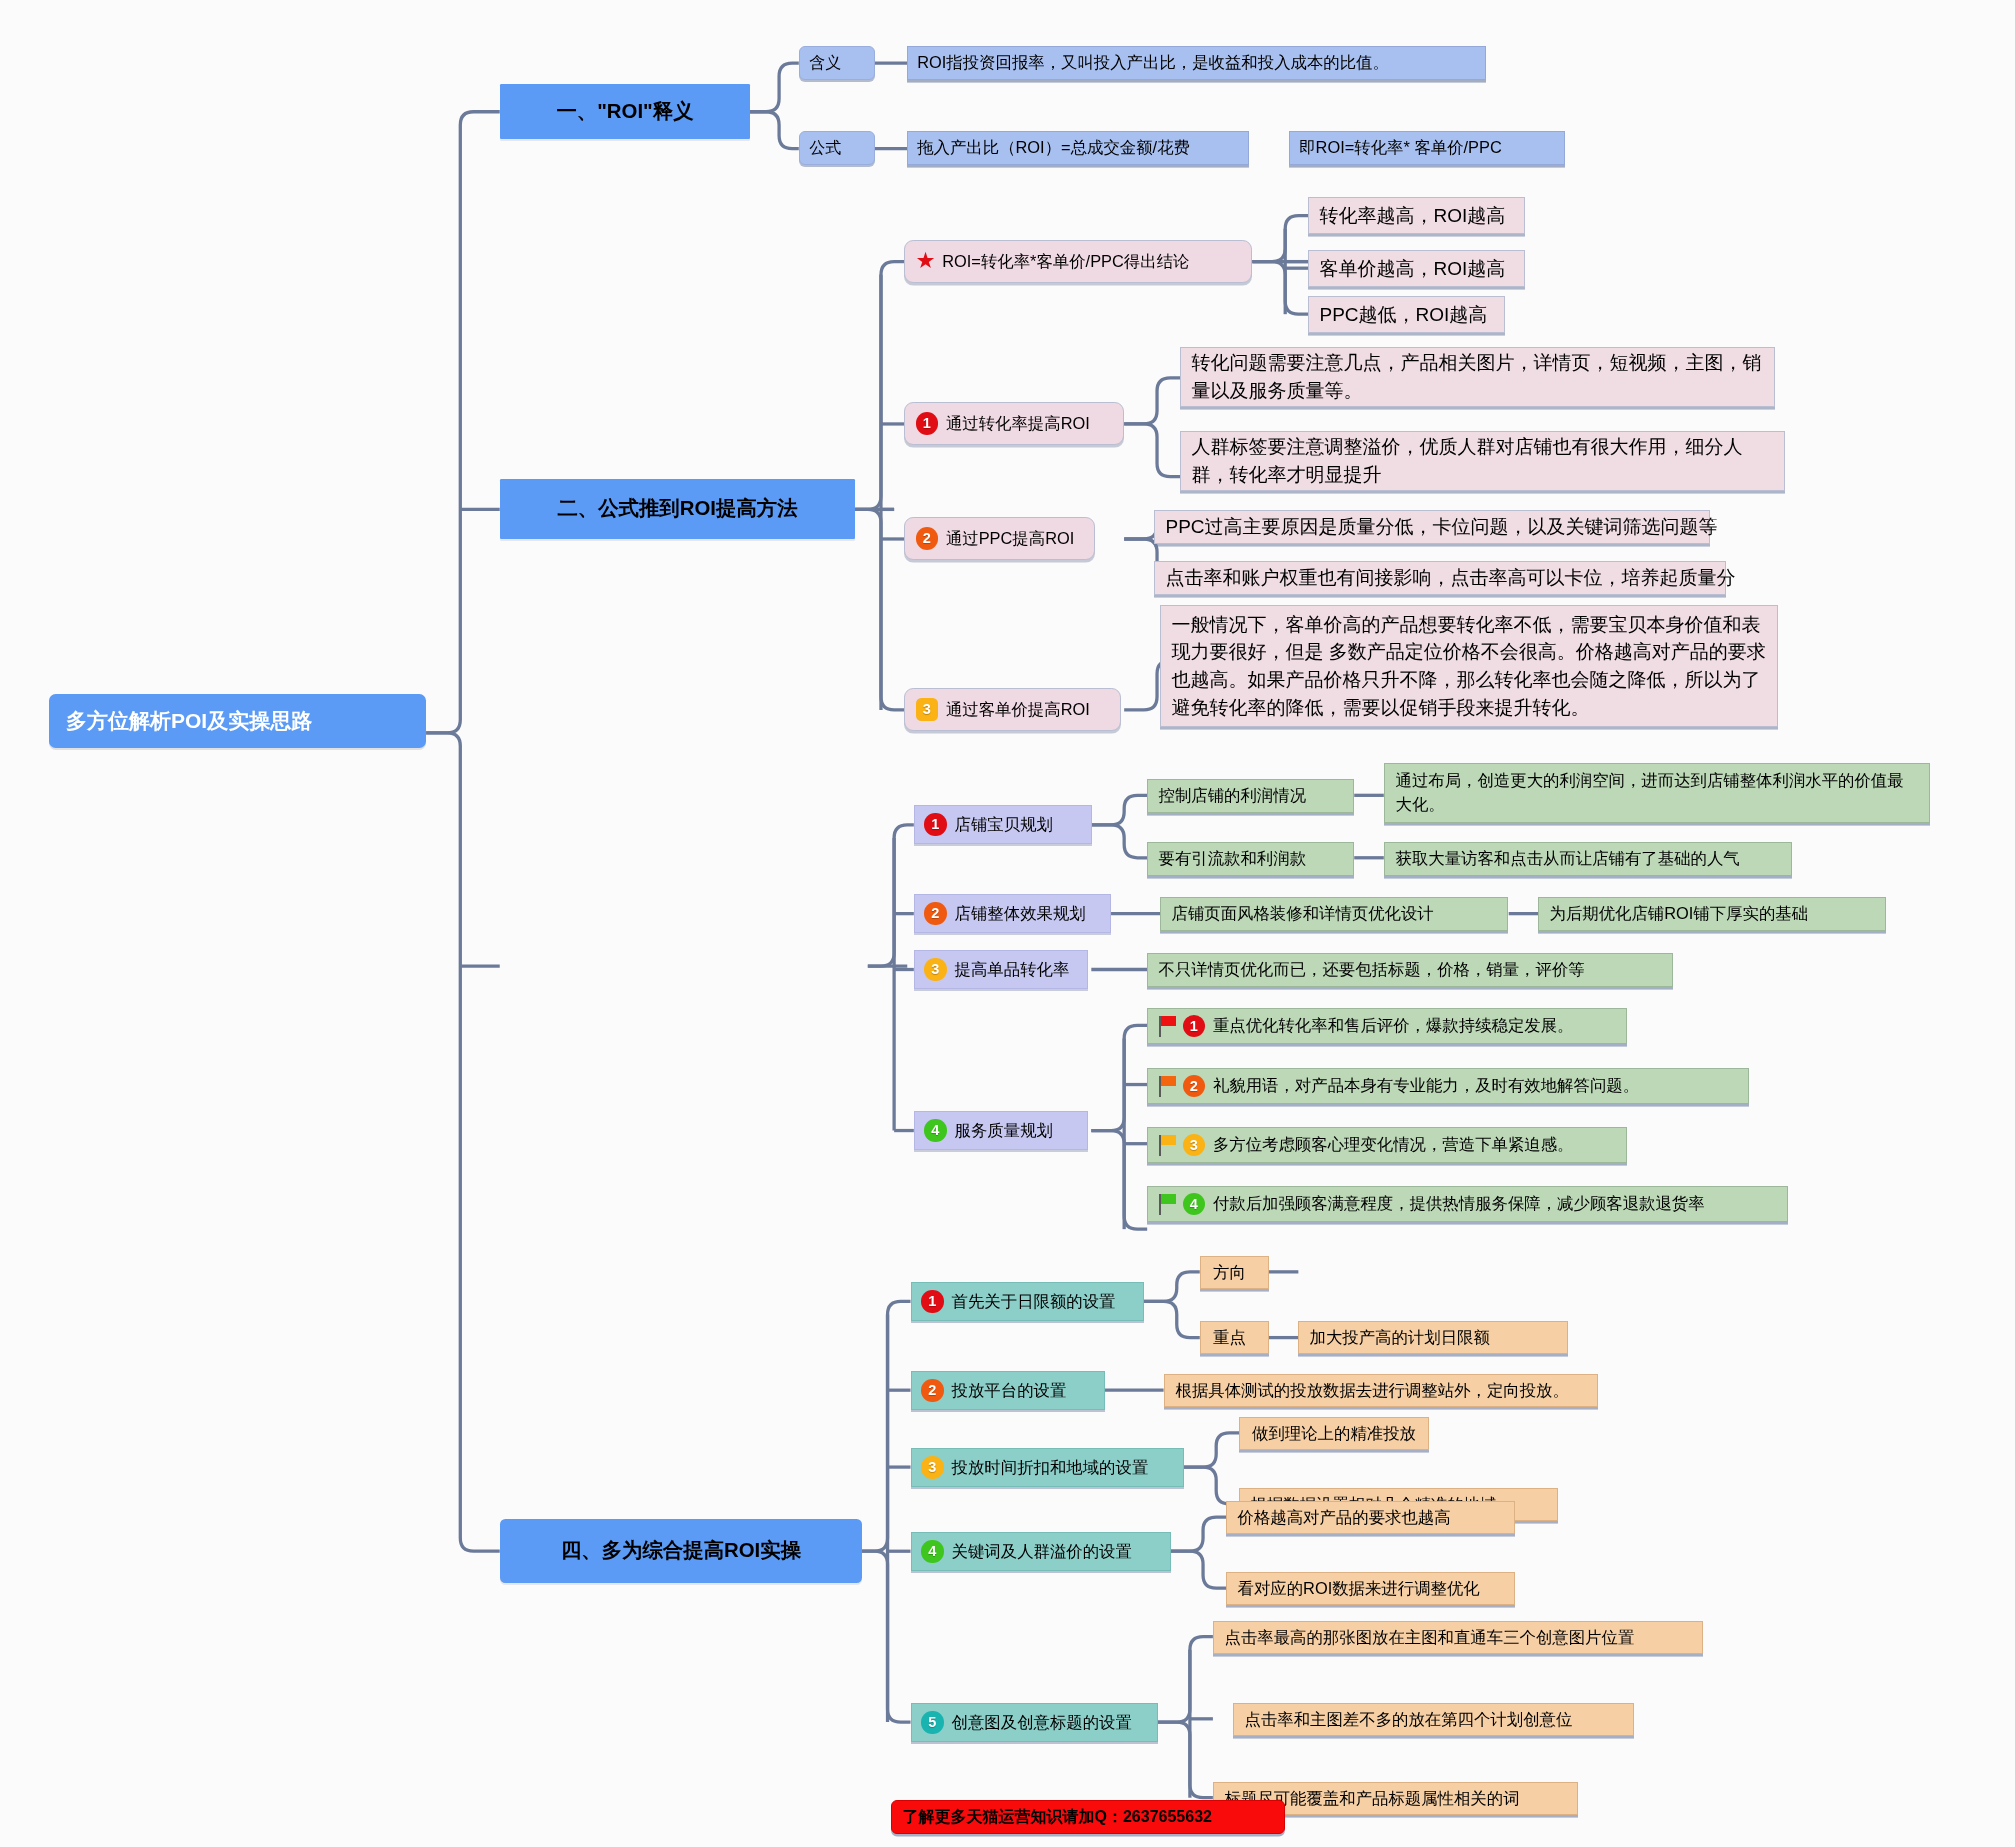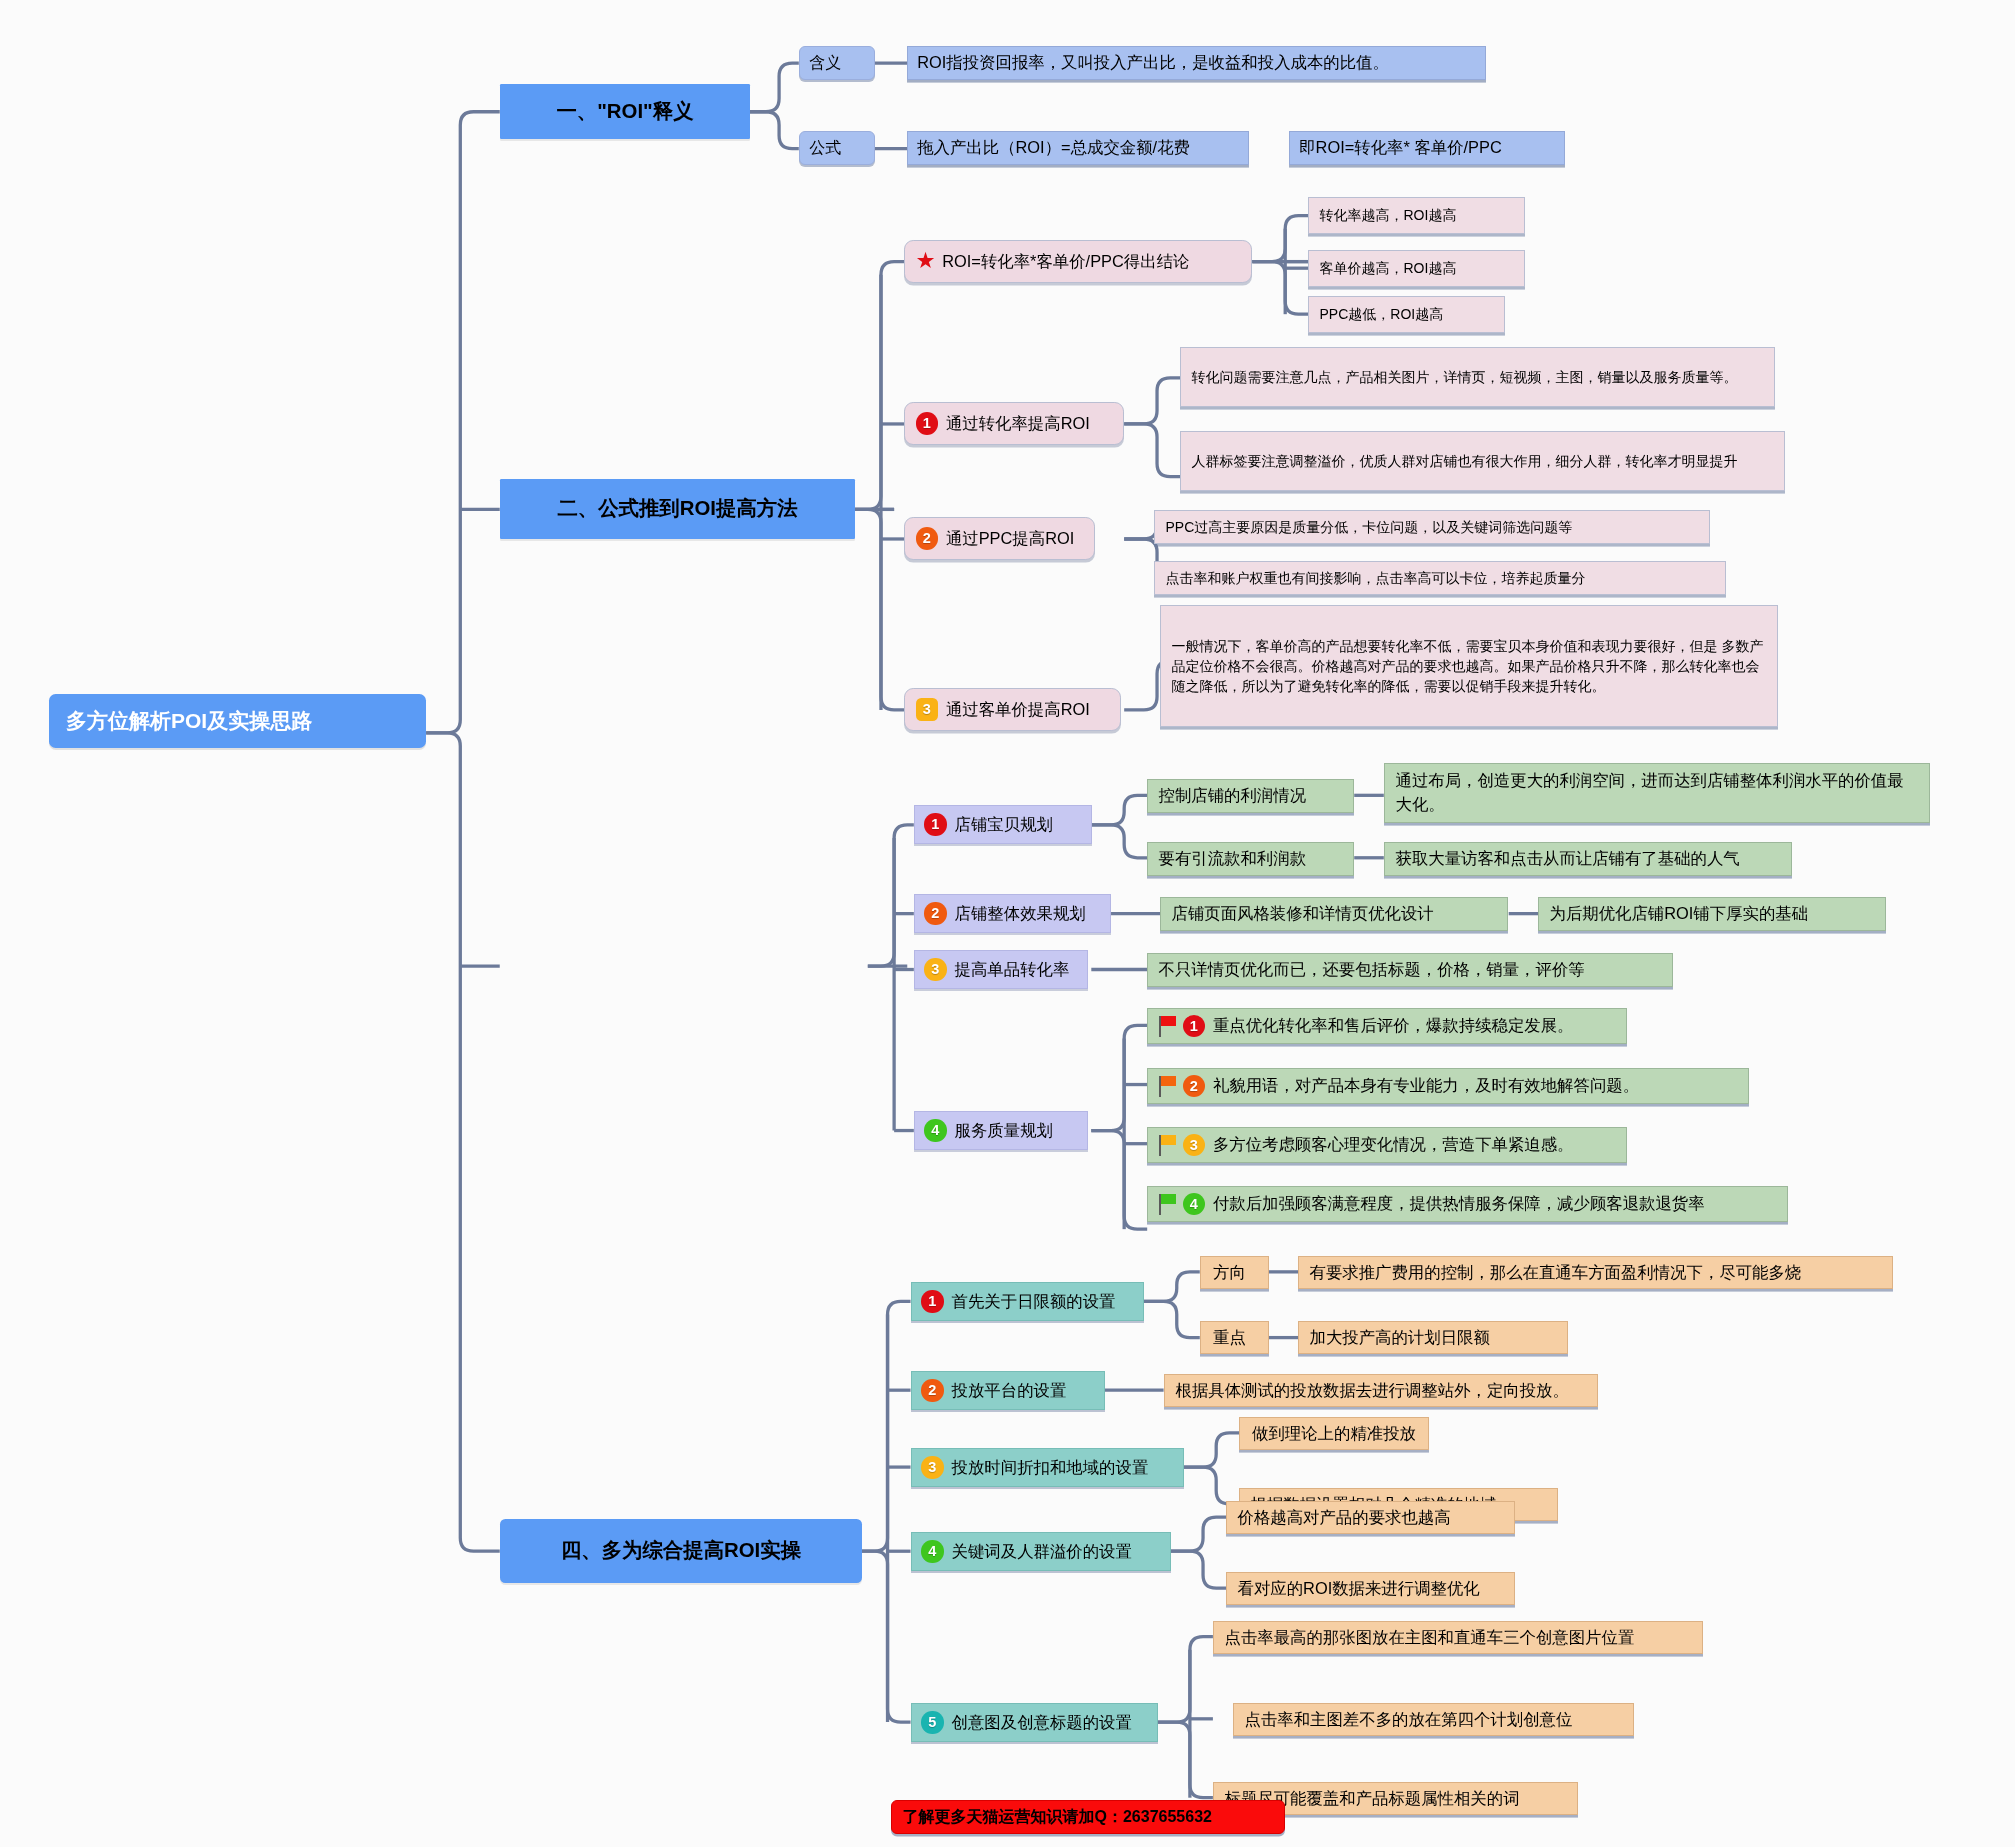--- a/index.html
+++ b/index.html
@@ -73,21 +73,21 @@
     background:#efd9e2;
     border:0.7px solid #b9bed2;
     border-radius:9.2px;
     font-size:16.4px;
     padding:6px 10.5px;
     box-shadow:0 2.6px 0 rgba(120,130,160,.40);
   }
   .flat-pink{
     background:#f0dde4;
     border:0.7px solid #b9bed2;
-    font-size:14px;
+    font-size:19px;
     padding:6.6px 10.5px;
     box-shadow:0 2.6px 0 rgba(110,125,160,.55);
   }
 
   
   .flat-lav{
     background:#c7c8f2;
     border:0.7px solid #b4b6e4;
     font-size:16.4px;
     padding:6px 9.2px;
@@ -427,23 +427,20 @@
     <span class="txt">付款后加强顾客满意程度，提供热情服务保障，减少顾客退款退货率</span>
   </div>
 
   <div class="node flat-teal" style="left:911px;top:1282px;width:233px;height:39px;">
     <span class="badge b-red">1</span>
     <span class="txt">首先关于日限额的设置</span>
   </div>
   <div class="node pill-orange" style="left:1200px;top:1256px;width:69px;height:33px;">
     <span class="txt">方向</span>
   </div>
-  <div class="node flat-orange nowrap" style="left:1298px;top:1256px;width:595px;height:33px;">
-    <span class="txt">有要求推广费用的控制，那么在直通车方面盈利情况下，尽可能多烧</span>
-  </div>
   <div class="node pill-orange" style="left:1200px;top:1321px;width:69px;height:33px;">
     <span class="txt">重点</span>
   </div>
   <div class="node flat-orange nowrap" style="left:1298px;top:1321px;width:270px;height:33px;">
     <span class="txt">加大投产高的计划日限额</span>
   </div>
 
   <div class="node flat-teal" style="left:911px;top:1371px;width:194px;height:39px;">
     <span class="badge b-org">2</span>
     <span class="txt">投放平台的设置</span>

